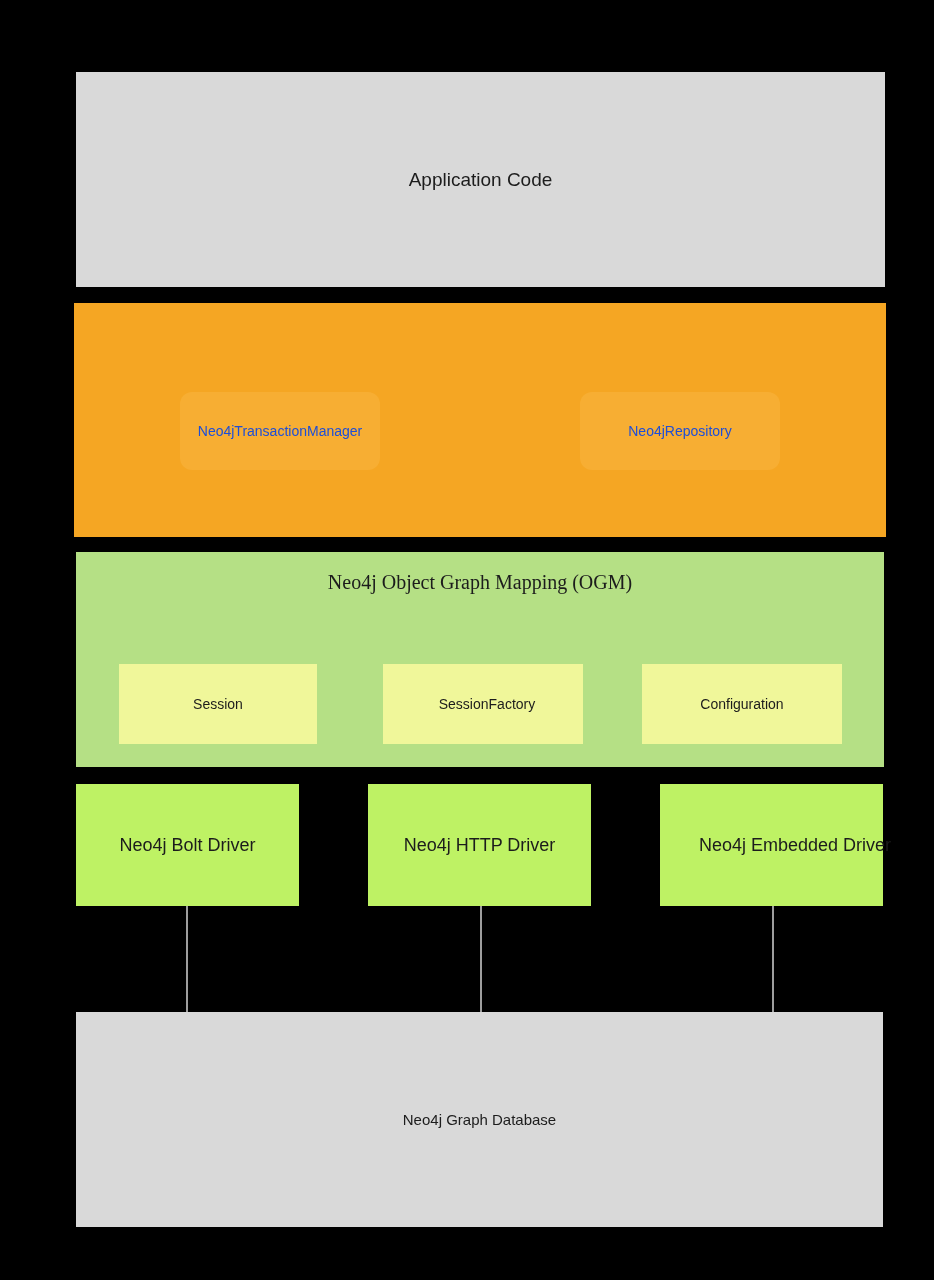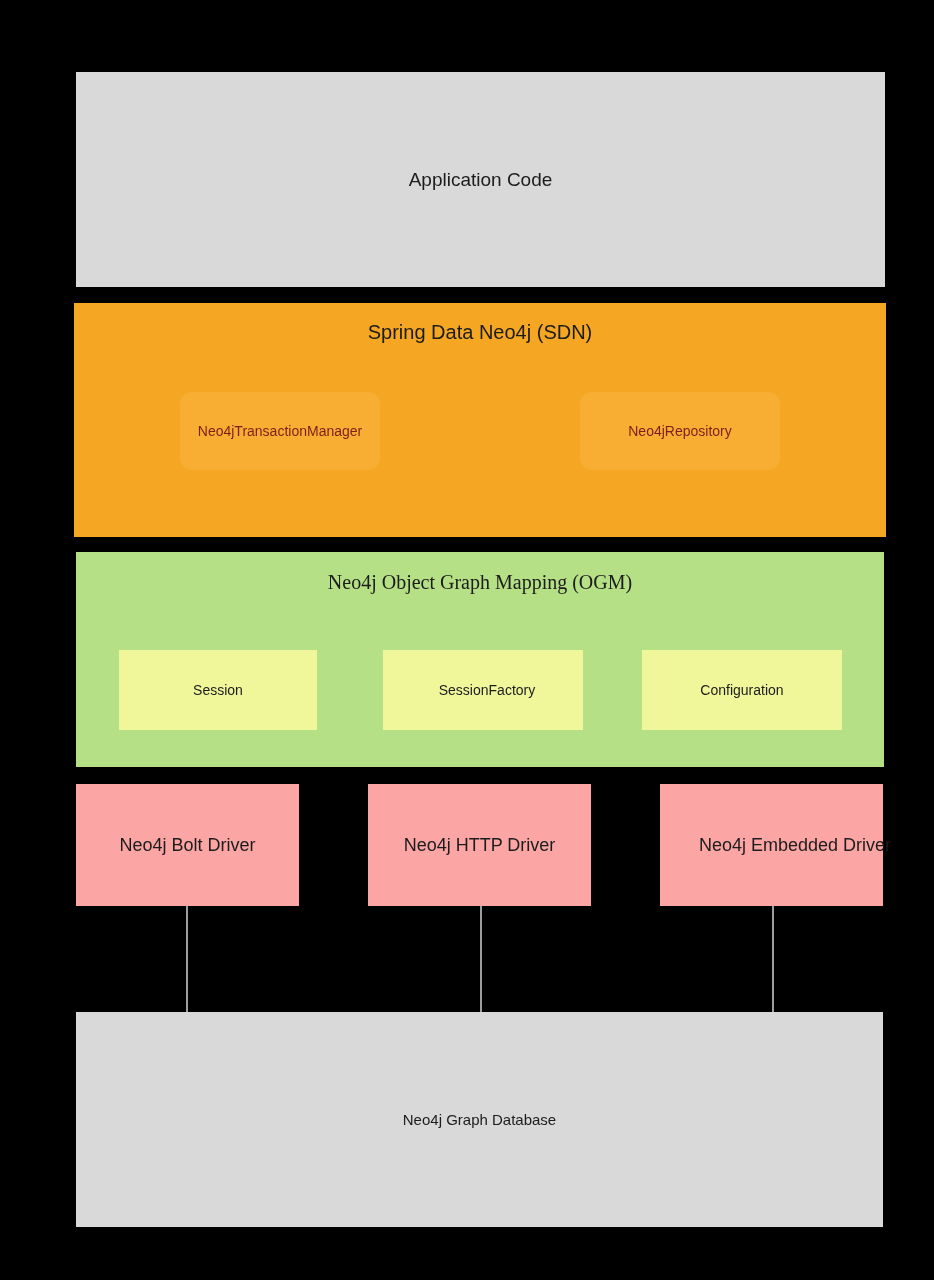--- a/index.html
+++ b/index.html
@@ -57,21 +57,21 @@
     font-size: 20px;
     color: #1c1c1c;
   }
   .sdn-subbox {
     position: absolute;
     box-sizing: border-box;
     display: flex;
     align-items: center;
     justify-content: center;
     background: #f7ae33;
-    color: #7f1d1d;
+    color: #1d4ed8;
     font-size: 14px;
     white-space: nowrap;
     border-radius: 12px;
   }
   #sdn-txmanager {
     left: 106px;
     top: 89px;
     width: 200px;
     height: 78px;
   }
@@ -103,20 +103,21 @@
   .ogm-subbox {
     position: absolute;
     box-sizing: border-box;
     display: flex;
     align-items: center;
     justify-content: center;
     background: #f0f79a;
     color: #1c1c1c;
     font-size: 14px;
     white-space: nowrap;
+    margin-top: 14px;
   }
   #ogm-session {
     left: 43px;
     top: 98px;
     width: 198px;
     height: 80px;
   }
   #ogm-sessionfactory {
     left: 307px;
     top: 98px;
@@ -132,21 +133,21 @@
     text-align: right;
   }
 
   
   .driver-box {
     position: absolute;
     box-sizing: border-box;
     display: flex;
     align-items: center;
     justify-content: center;
-    background: #fca5a5;
+    background: #bef264;
     color: #1c1c1c;
     font-size: 18px;
     white-space: nowrap;
     top: 784px;
     height: 122px;
   }
   #driver-bolt {
     left: 76px;
     width: 223px;
   }
@@ -186,21 +187,20 @@
 </head>
 <body>
 
 <div id="canvas">
 
   <div class="box" id="app-code">
     <span>Application Code</span>
   </div>
 
   <div class="box" id="sdn-layer">
-    <div id="sdn-title">Spring Data Neo4j (SDN)</div>
     <div class="sdn-subbox" id="sdn-txmanager">
       <span>Neo4jTransactionManager</span>
     </div>
     <div class="sdn-subbox" id="sdn-repository">
       <span>Neo4jRepository</span>
     </div>
   </div>
 
   <div class="box" id="ogm-layer">
     <div id="ogm-title">Neo4j Object Graph Mapping (OGM)</div>

